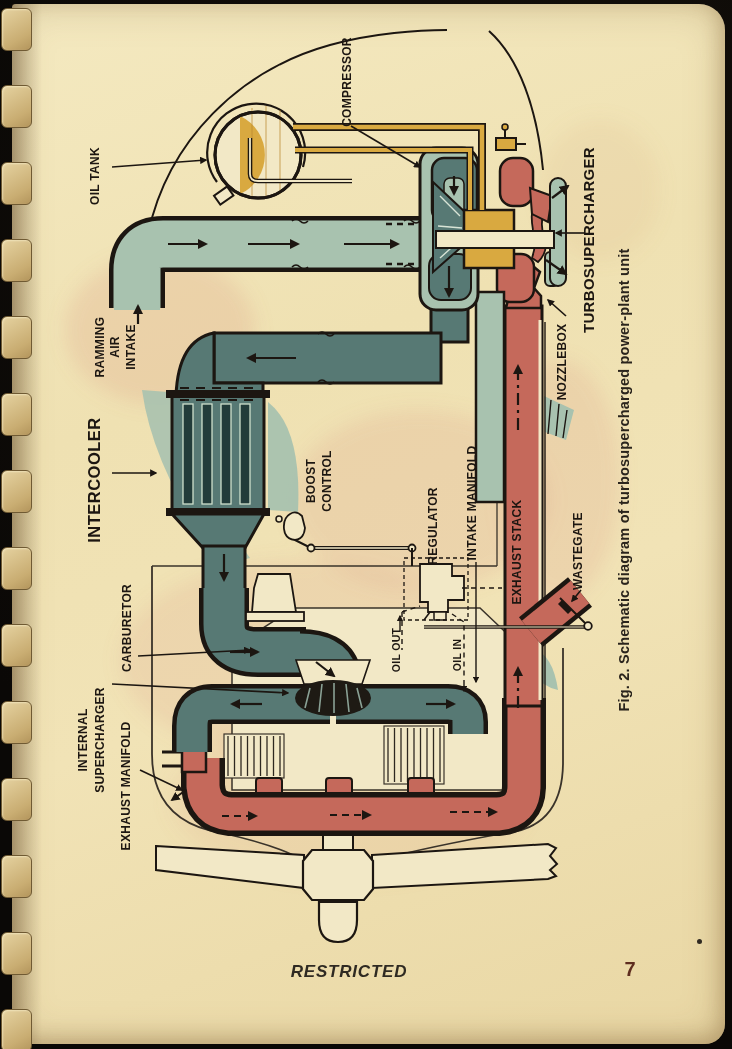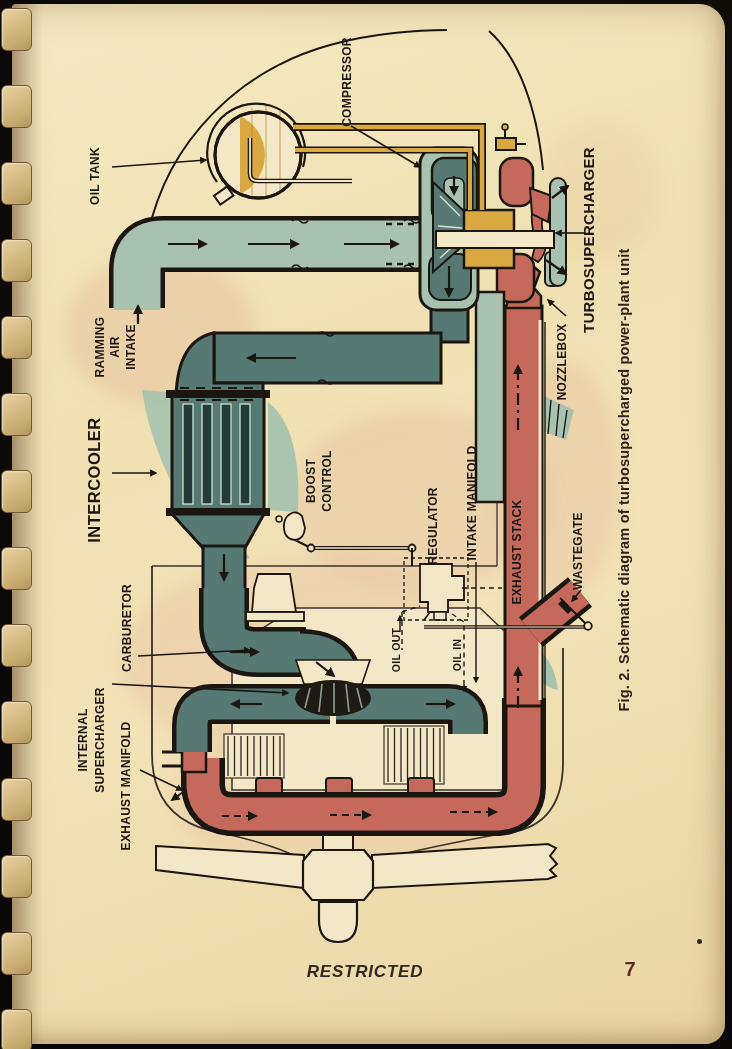--- a/index.html
+++ b/index.html
@@ -20,21 +20,21 @@
        background:linear-gradient(150deg,#e5d2a0,#c9ad72 70%,#b3955c);
        border:1.5px solid #6f5a33;box-shadow:inset 1px 1px 2px rgba(255,250,220,.5);}
   svg{position:absolute;left:0;top:0;}
   .f-sage{fill:var(--sage)} .f-teal{fill:var(--teal)} .f-red{fill:var(--red)}
   .f-gold{fill:var(--gold)} .f-cream{fill:var(--cream)} .f-ink{fill:var(--ink)} .f-none{fill:none}
   .s-ink{stroke:var(--ink)} .s-sage{stroke:var(--sage)} .s-teal{stroke:var(--teal)}
   .s-red{stroke:var(--red)} .s-gold{stroke:var(--gold)} .s-cream{stroke:var(--cream)} .s-thin{stroke:var(--line)}
   .lbl{font:700 12px "Liberation Sans",sans-serif;fill:var(--ink);letter-spacing:.3px}
   .sm{font-size:10.5px} .lg{font-size:15px} .xl{font-size:16.5px;letter-spacing:.5px}
   .cap{font:700 14.5px "Liberation Sans",sans-serif;fill:#2a241c;letter-spacing:.2px}
-  #restricted{position:absolute;left:300px;top:962px;width:130px;text-align:center;
+  #restricted{position:absolute;left:284px;top:962px;width:130px;text-align:center;
       font:700 italic 17px "Liberation Sans",sans-serif;color:#2f2a22;letter-spacing:.8px}
   #pagenum{position:absolute;left:612px;top:958px;width:36px;text-align:center;
       font:700 20px "Liberation Sans",sans-serif;color:#5e2d1f}
   #inkdot{position:absolute;left:697px;top:939px;width:5px;height:5px;border-radius:50%;background:#2f2921}
 </style>
 </head>
 <body>
 
 <div id="stage">
   <div id="page">

